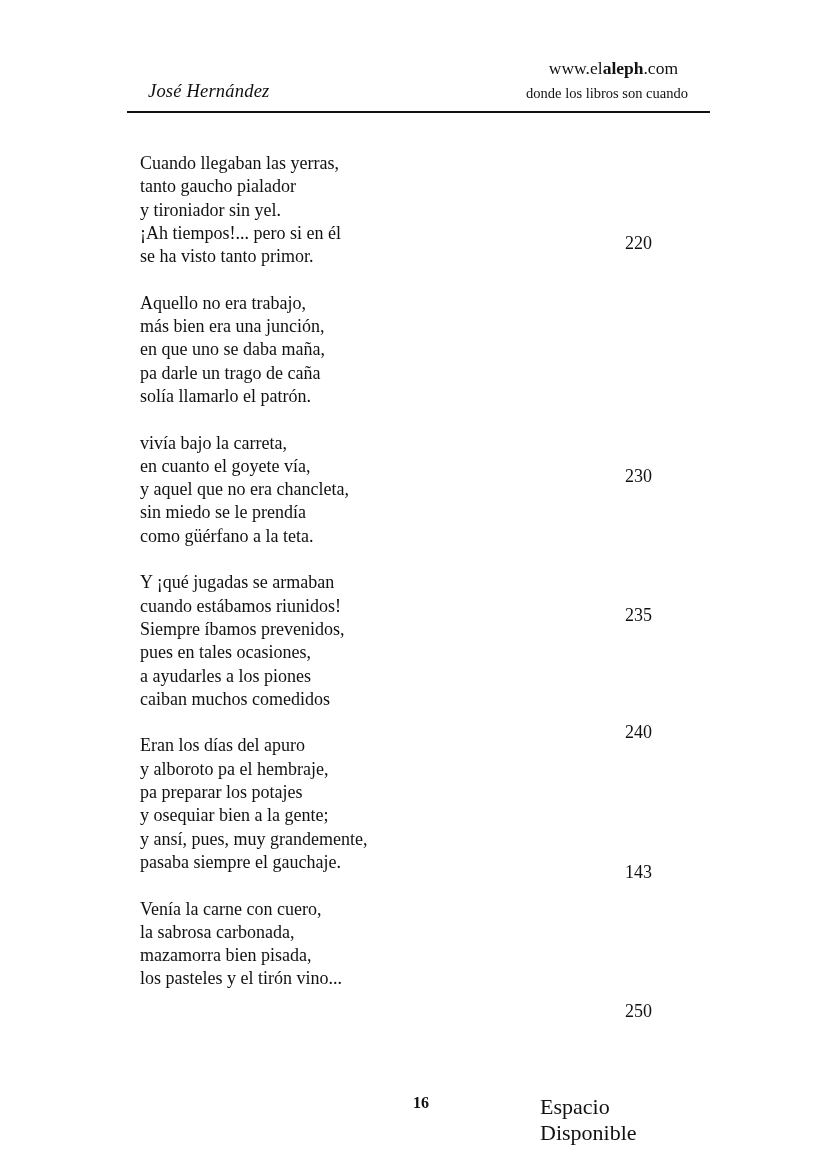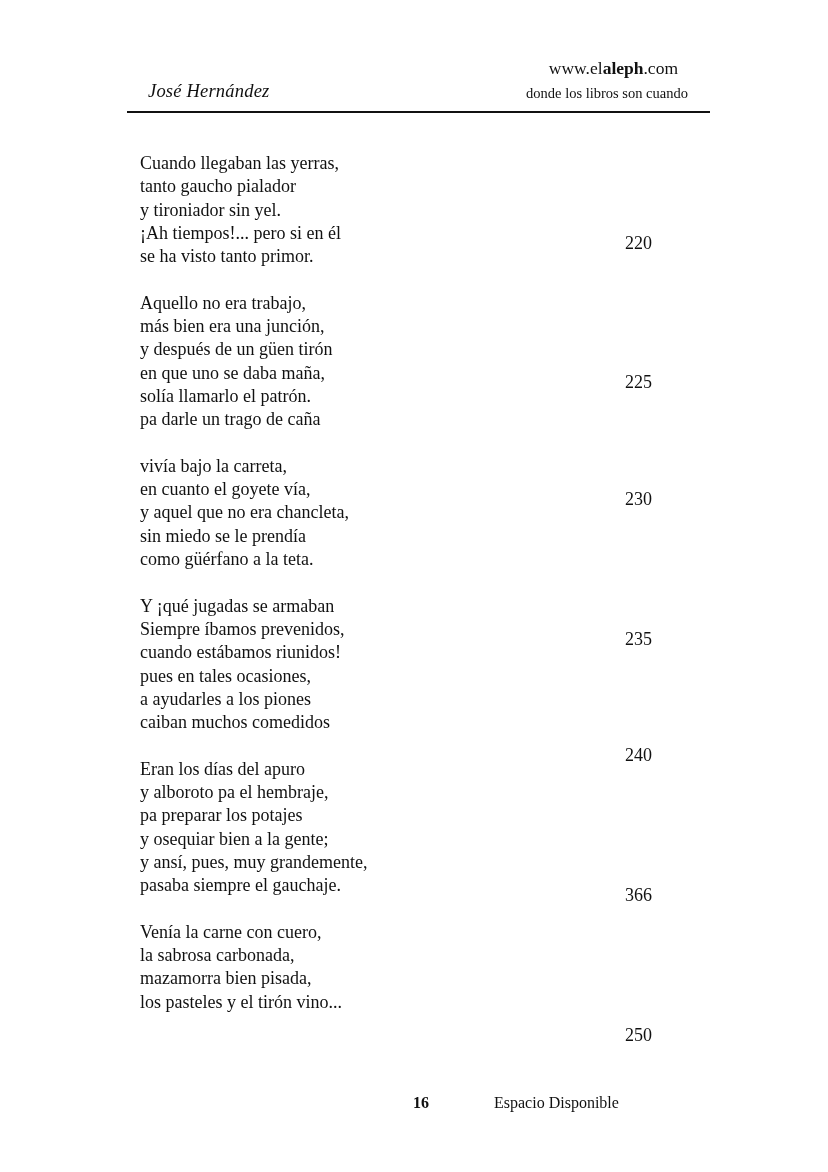--- a/index.html
+++ b/index.html
@@ -85,23 +85,23 @@
     }
     .pageno {
       position: absolute;
       left: 413px;
       top: 0;
       font-size: 16px;
       font-weight: bold;
     }
     .footnote {
       position: absolute;
-      left: 494px;
+      left: 540px;
       top: 0;
-      font-size: 16px;
+      font-size: 22px;
     }
   </style>
 </head>
 <body>
 
 <div class="header">
   <span class="author">José Hernández</span>
   <span class="site"><span>www.el</span><b>aleph</b><span>.com</span></span>
   <span class="tagline">donde los libros son cuando</span>
   <div class="rule"></div>
@@ -113,49 +113,48 @@
     <div class="verse"><span>Cuando llegaban las yerras,</span><span class="lineno"></span></div>
     <div class="verse"><span>tanto gaucho pialador</span><span class="lineno"></span></div>
     <div class="verse"><span>y tironiador sin yel.</span><span class="lineno">220</span></div>
     <div class="verse"><span>¡Ah tiempos!... pero si en él</span><span class="lineno"></span></div>
     <div class="verse"><span>se ha visto tanto primor.</span><span class="lineno"></span></div>
   </div>
 
   <div class="stanza">
     <div class="verse"><span>Aquello no era trabajo,</span><span class="lineno"></span></div>
     <div class="verse"><span>más bien era una junción,</span><span class="lineno"></span></div>
-    <div class="verse"><span>y después de un güen tirón</span><span class="lineno">225</span></div>
     <div class="verse"><span>en que uno se daba maña,</span><span class="lineno"></span></div>
+    <div class="verse"><span>pa darle un trago de caña</span><span class="lineno"></span></div>
     <div class="verse"><span>solía llamarlo el patrón.</span><span class="lineno"></span></div>
-    <div class="verse"><span>pa darle un trago de caña</span><span class="lineno"></span></div>
   </div>
 
   <div class="stanza">
     <div class="verse"><span>vivía bajo la carreta,</span><span class="lineno">230</span></div>
     <div class="verse"><span>en cuanto el goyete vía,</span><span class="lineno"></span></div>
     <div class="verse"><span>y aquel que no era chancleta,</span><span class="lineno"></span></div>
     <div class="verse"><span>sin miedo se le prendía</span><span class="lineno"></span></div>
     <div class="verse"><span>como güérfano a la teta.</span><span class="lineno"></span></div>
   </div>
 
   <div class="stanza">
     <div class="verse"><span>Y ¡qué jugadas se armaban</span><span class="lineno">235</span></div>
+    <div class="verse"><span>cuando estábamos riunidos!</span><span class="lineno"></span></div>
     <div class="verse"><span>Siempre íbamos prevenidos,</span><span class="lineno"></span></div>
-    <div class="verse"><span>cuando estábamos riunidos!</span><span class="lineno"></span></div>
     <div class="verse"><span>pues en tales ocasiones,</span><span class="lineno"></span></div>
     <div class="verse"><span>a ayudarles a los piones</span><span class="lineno"></span></div>
     <div class="verse"><span>caiban muchos comedidos</span><span class="lineno">240</span></div>
   </div>
 
   <div class="stanza">
     <div class="verse"><span>Eran los días del apuro</span><span class="lineno"></span></div>
     <div class="verse"><span>y alboroto pa el hembraje,</span><span class="lineno"></span></div>
     <div class="verse"><span>pa preparar los potajes</span><span class="lineno"></span></div>
     <div class="verse"><span>y osequiar bien a la gente;</span><span class="lineno"></span></div>
-    <div class="verse"><span>y ansí, pues, muy grandemente,</span><span class="lineno">366</span></div>
+    <div class="verse"><span>y ansí, pues, muy grandemente,</span><span class="lineno">143</span></div>
     <div class="verse"><span>pasaba siempre el gauchaje.</span><span class="lineno"></span></div>
   </div>
 
   <div class="stanza">
     <div class="verse"><span>Venía la carne con cuero,</span><span class="lineno"></span></div>
     <div class="verse"><span>la sabrosa carbonada,</span><span class="lineno"></span></div>
     <div class="verse"><span>mazamorra bien pisada,</span><span class="lineno"></span></div>
     <div class="verse"><span>los pasteles y el tirón vino...</span><span class="lineno">250</span></div>
   </div>
 </div>

